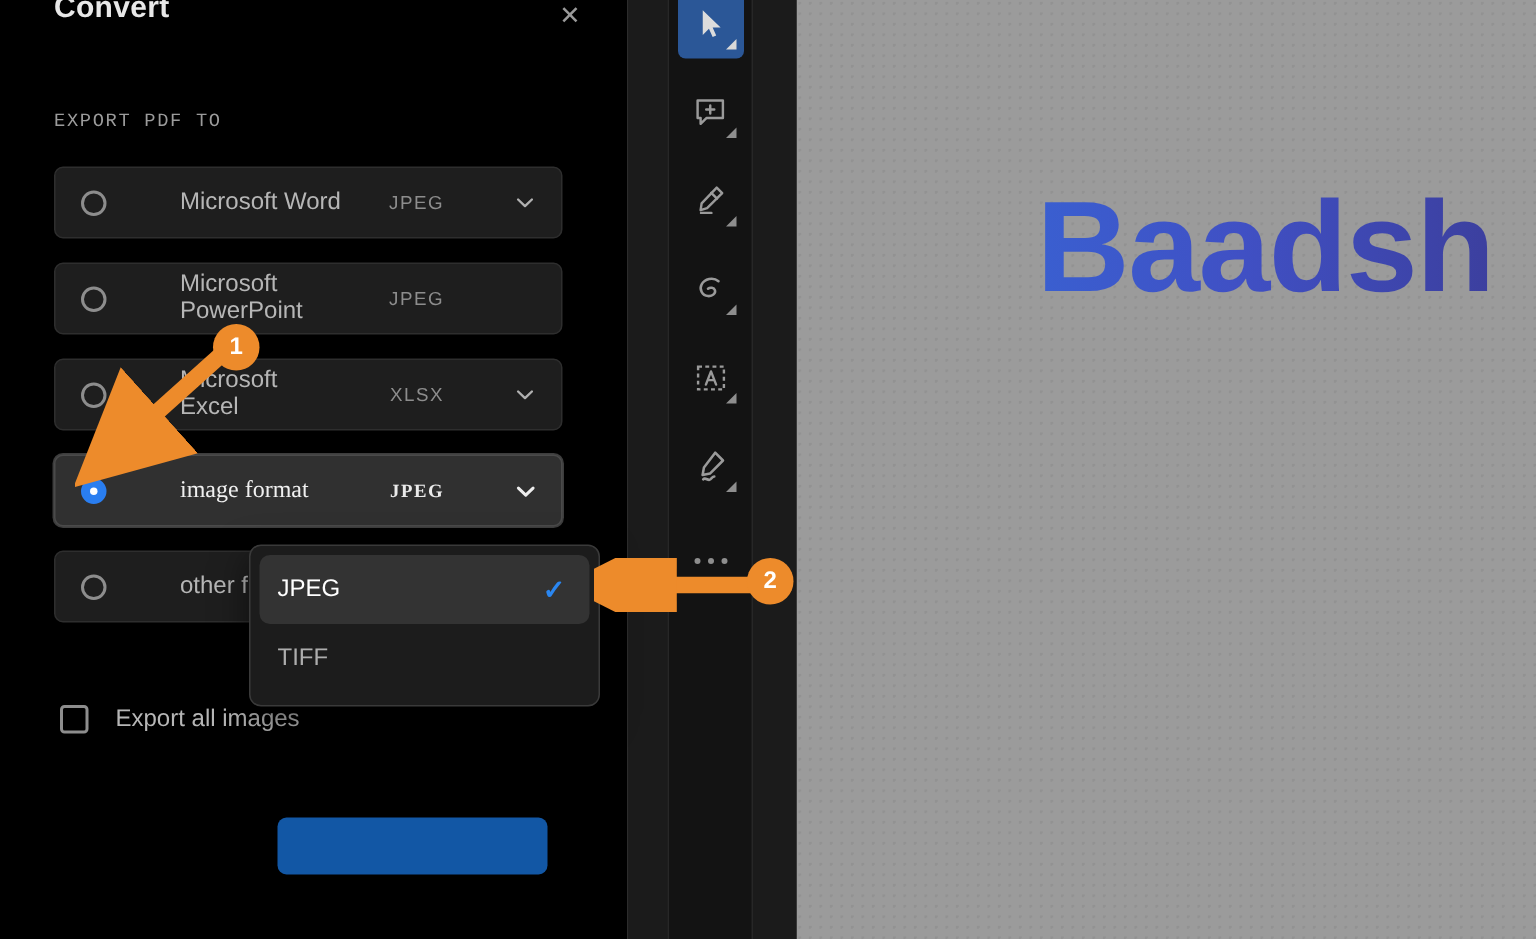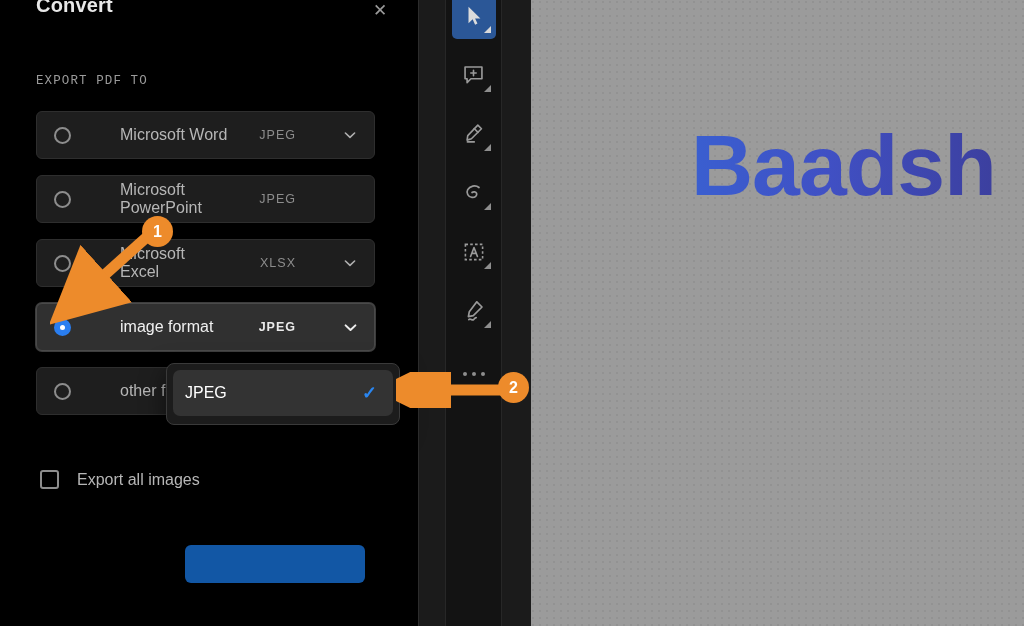--- a/index.html
+++ b/index.html
@@ -86,20 +86,21 @@
     background: #1e1e1e;
     display: flex;
     align-items: center;
     cursor: pointer;
     gap: 32px;
   }
   .opt-row.selected {
     background: #303030;
     border-color: #4a4a4a;
     box-shadow: 0 0 0 1px #3d3d3d;
+    font-family: Liberation Serif, serif;
   }
   .radio {
     width: 17px; height: 17px;
     border: 2px solid #8d8d8d;
     border-radius: 50%;
     margin-left: 17px;
     flex: 0 0 auto;
     position: relative;
   }
   .opt-row.selected .radio {
@@ -404,20 +405,23 @@
 
     <div class="primary-btn"></div>
 
   </div>
 
   <div class="dropdown">
     <div class="dd-item active">
       <span>JPEG</span>
       <span class="dd-check">✓</span>
     </div>
+    <div class="dd-item">
+      <span>TIFF</span>
+    </div>
   </div>
 
   <svg class="annot" style="left:50px; top:215px;" width="130" height="110" viewBox="0 0 130 110">
     <defs>
       <marker id="ah1" markerWidth="7" markerHeight="7" refX="3.2" refY="3.5" orient="auto">
         <path d="M0,0 L7,3.5 L0,7 Z" fill="#ed8b2b"></path>
       </marker>
     </defs>
     <line x1="108" y1="12" x2="30" y2="82" stroke="#ed8b2b" stroke-width="11" marker-end="url(#ah1)"></line>
   </svg>

